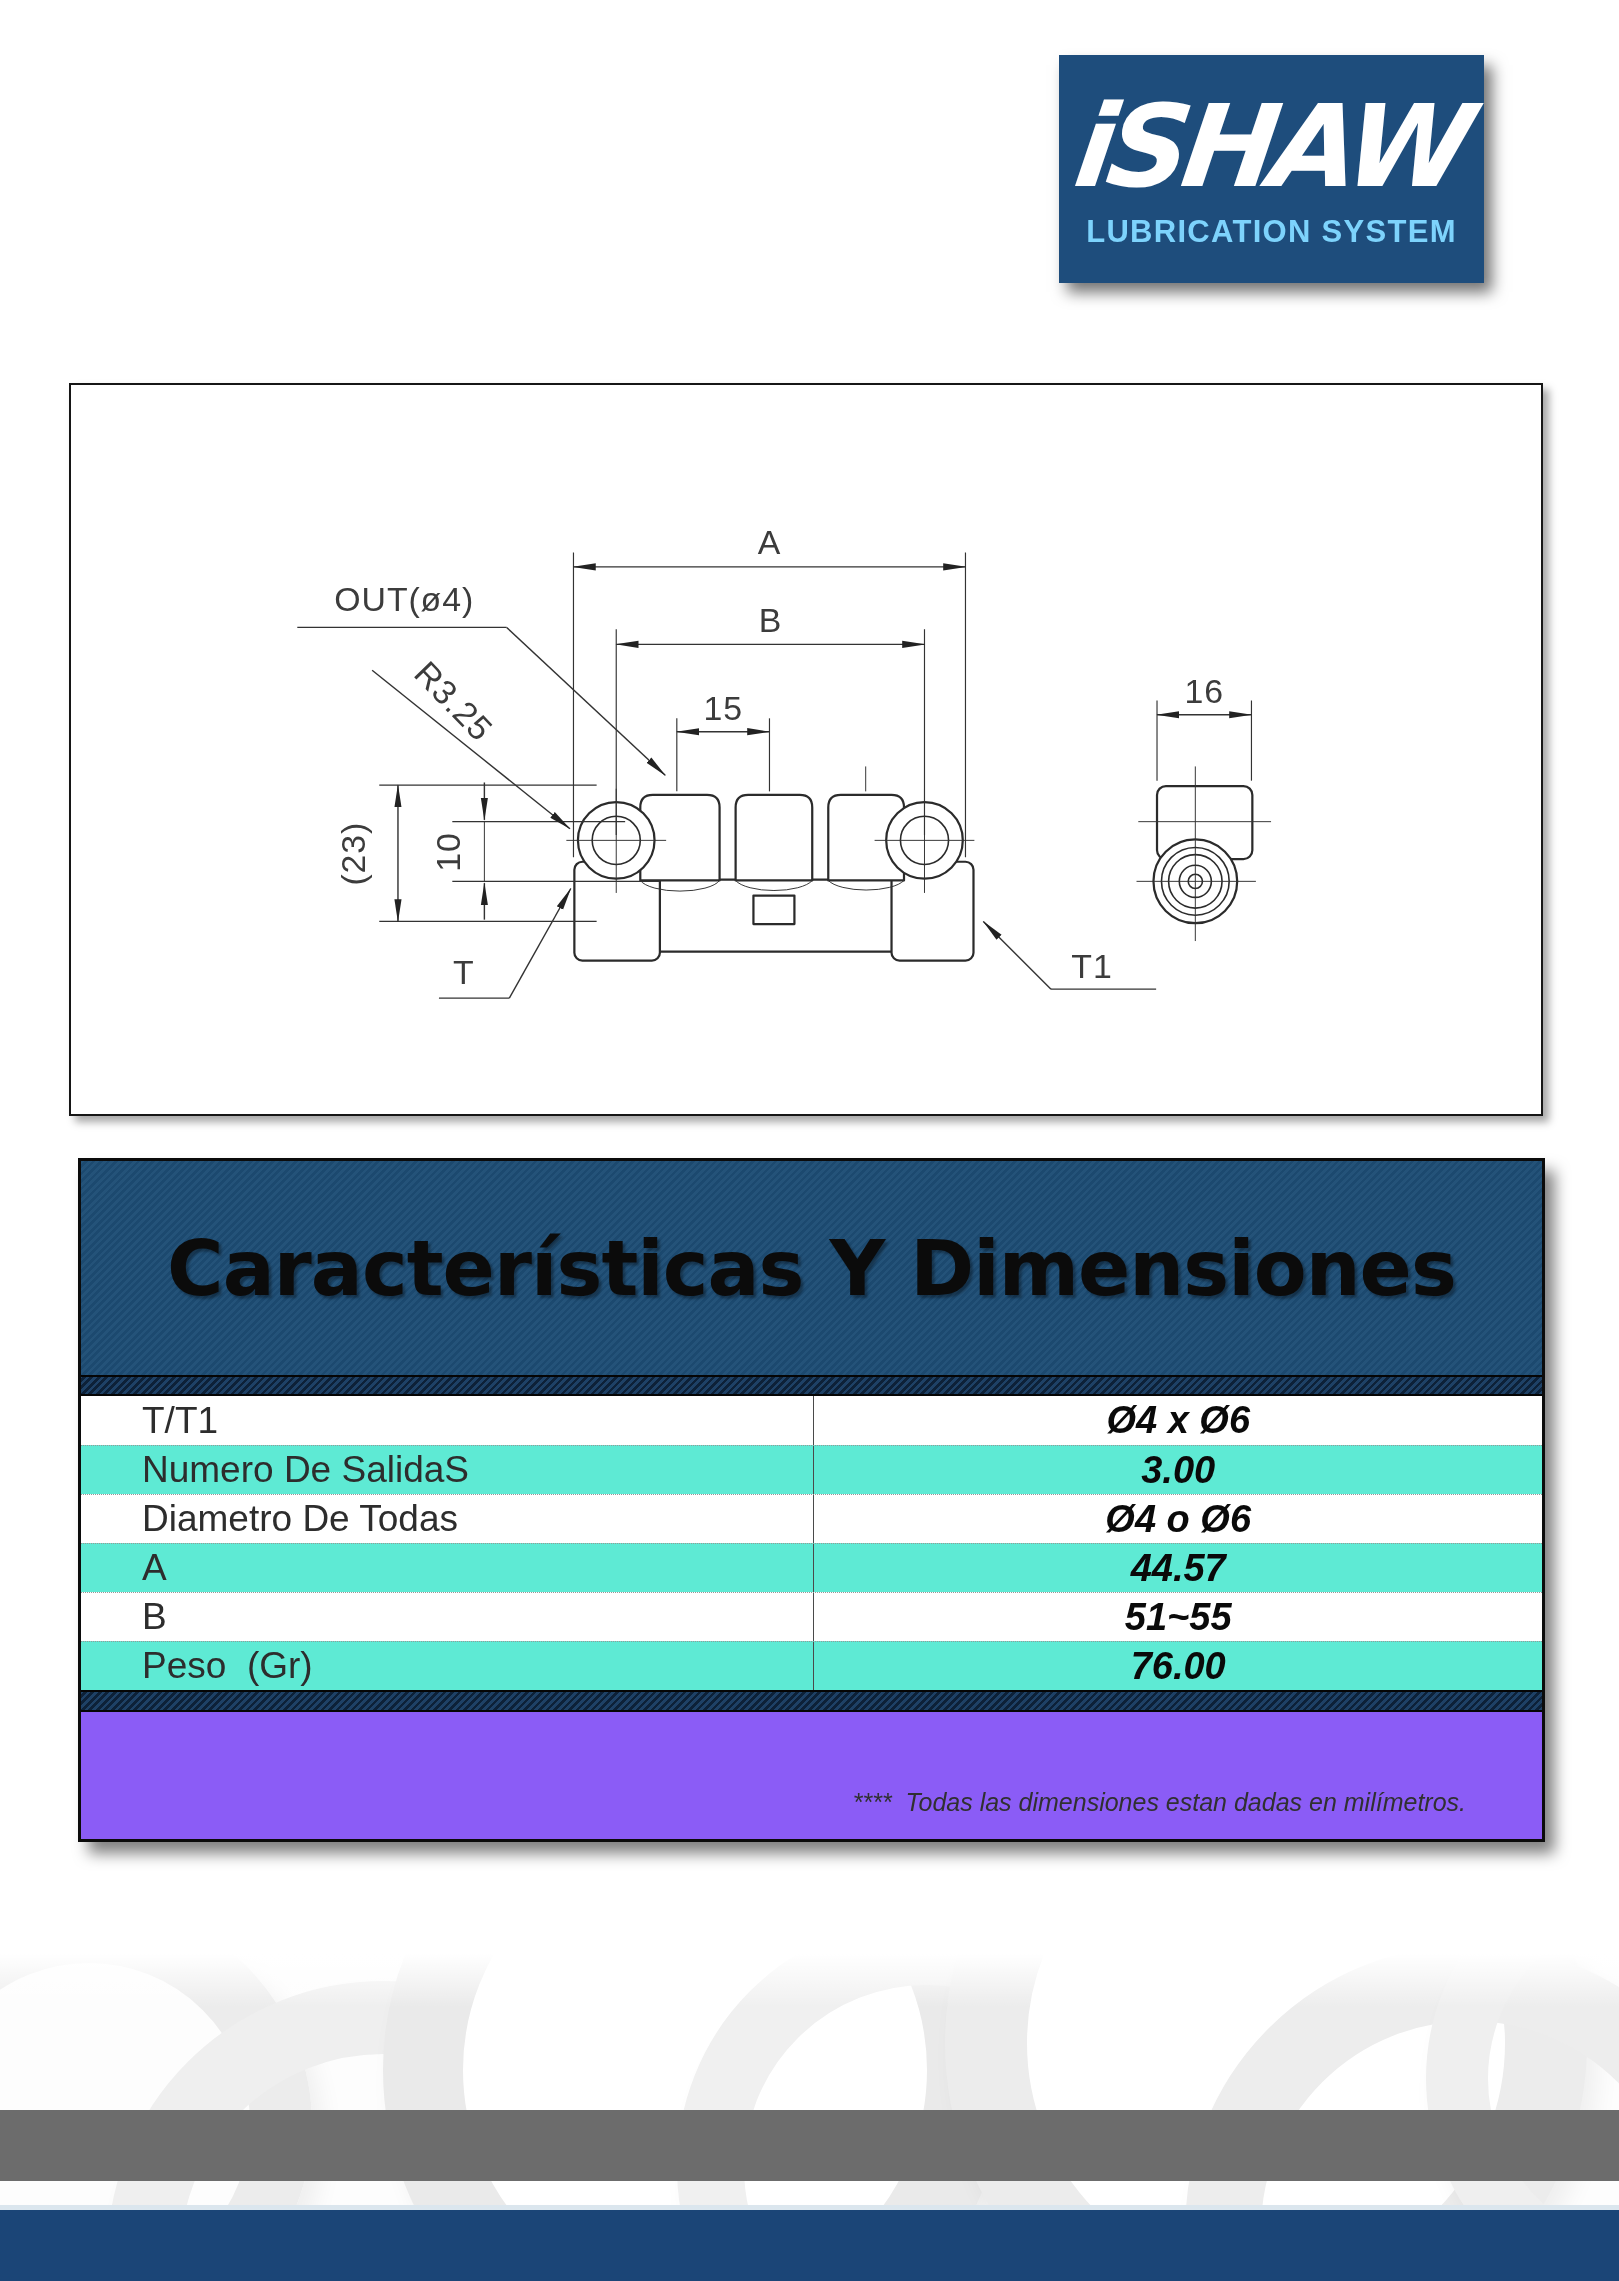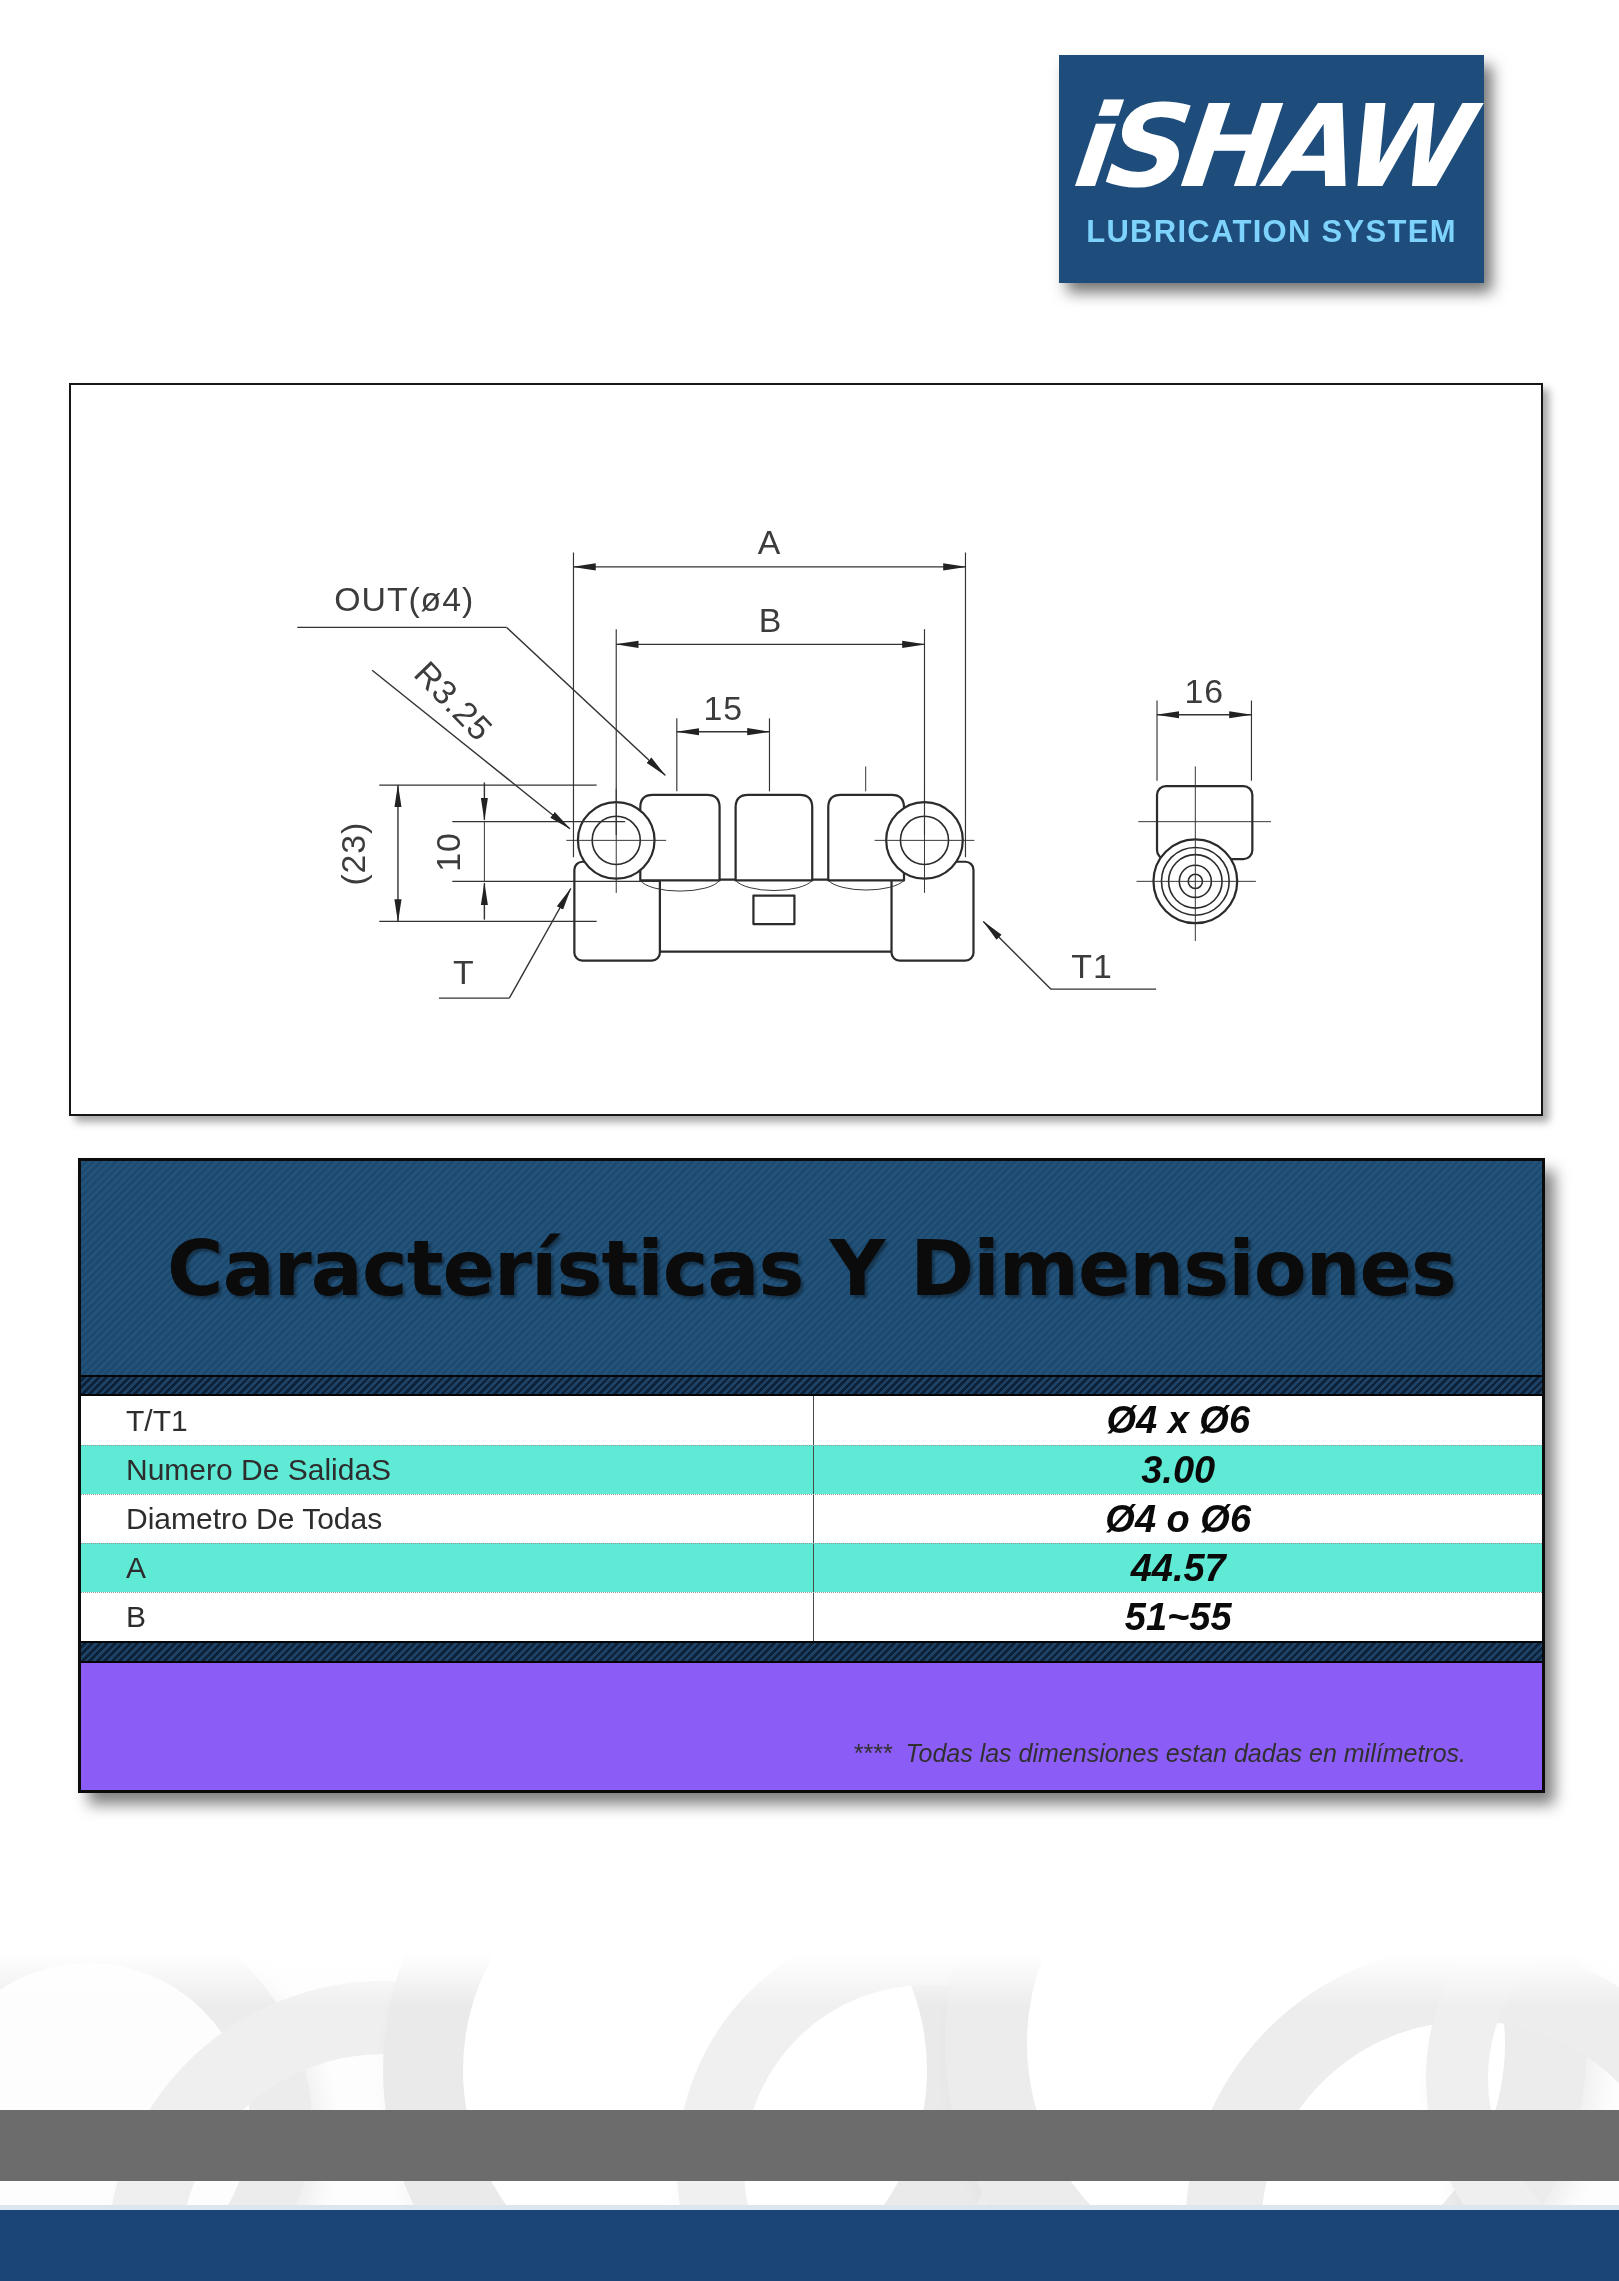--- a/index.html
+++ b/index.html
@@ -54,22 +54,22 @@
   .hcell{width:50%;text-align:center;font-size:37px;font-weight:bold;color:#141414;}
   .navy{
     height:21.4px;box-sizing:border-box;
     border-top:2.7px solid #050505;border-bottom:2.7px solid #050505;
     background:repeating-linear-gradient(-45deg,#1e4166 0 2.7px,#0d2138 2.7px 5.3px);
   }
   .trow{display:flex;height:49px;box-sizing:border-box;align-items:stretch;background:#fff;}
   .trow.alt{background:#5eead4;}
   .trow + .trow{border-top:1.8px dotted #979797;}
   .tlabel{
-    width:50.2%;box-sizing:border-box;padding-left:45px;display:flex;align-items:center;
-    font-size:30px;color:#2d2d2d;border-right:1.8px solid #4a4a4a;white-space:pre-wrap;
+    width:50.2%;box-sizing:border-box;padding-left:61px;display:flex;align-items:center;
+    font-size:37px;color:#2d2d2d;border-right:1.8px solid #4a4a4a;white-space:pre-wrap;
   }
   .tvalue{
     flex:1;display:flex;align-items:center;justify-content:center;
     font-size:38px;font-weight:bold;font-style:italic;color:#0a0a0a;
   }
   .tfoot{height:127px;background:#8b5cf6;position:relative;padding-left:20px;}
   .note{
     position:absolute;right:76px;bottom:21.4px;font-size:25px;font-style:italic;
     color:#303030;white-space:pre-wrap;
   }
@@ -226,20 +226,24 @@
       <div class="tvalue">Ø4 o Ø6</div>
     </div>
     <div class="trow alt">
       <div class="tlabel">A</div>
       <div class="tvalue">44.57</div>
     </div>
     <div class="trow">
       <div class="tlabel">B</div>
       <div class="tvalue">51~55</div>
     </div>
+    <div class="trow alt">
+      <div class="tlabel">Peso  (Gr)</div>
+      <div class="tvalue">76.00</div>
+    </div>
   </div>
   <div class="navy"></div>
   <div class="tfoot">
     <span class="note">****  Todas las dimensiones estan dadas en milímetros.</span>
   </div>
 </div>
 
 <div class="deco">
   <div class="ring r1"></div>
   <div class="ring r2"></div>

